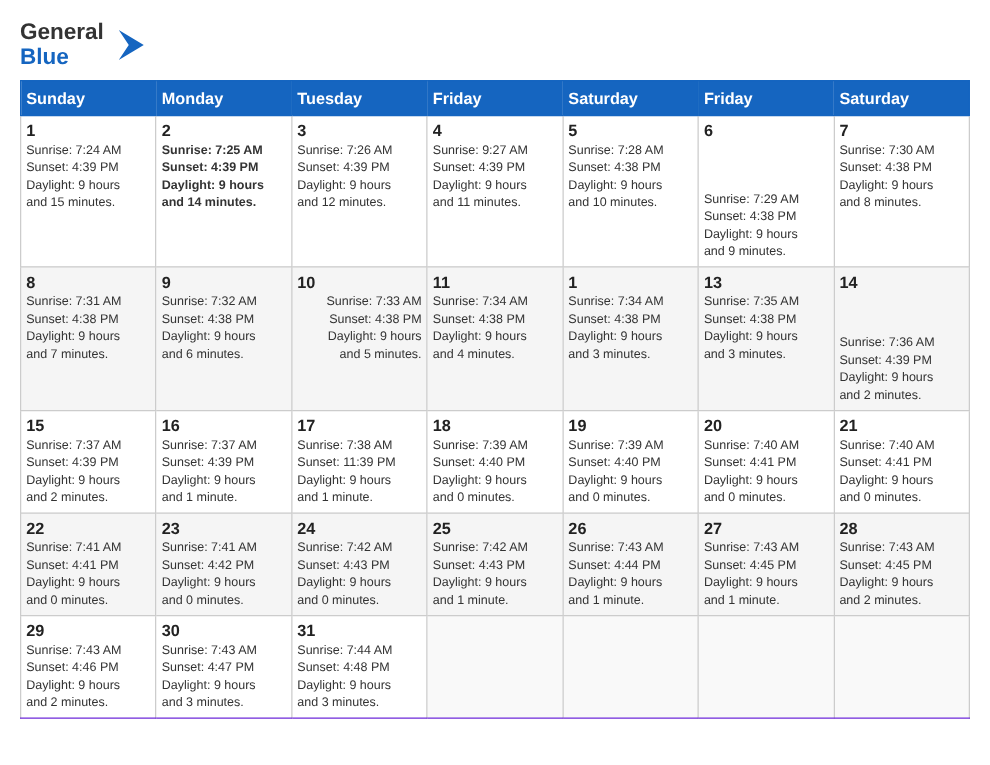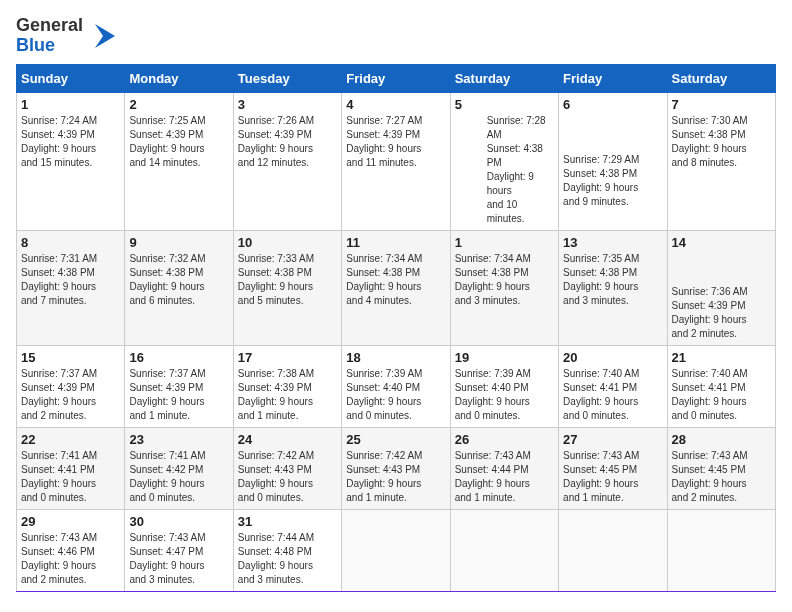--- a/index.html
+++ b/index.html
@@ -126,42 +126,42 @@
   <tr>
         <td>
           <span class="day-num">1</span>
           <div class="day-info" style="white-space: pre-line;">Sunrise: 7:24 AM
 Sunset: 4:39 PM
 Daylight: 9 hours
 and 15 minutes.</div>
         </td>
         <td>
           <span class="day-num">2</span>
-          <div class="day-info" style="white-space: pre-line;">Sunrise: 7:25 AM
+          <div class="day-info" style="white-space: pre-line; font-weight: bold;">Sunrise: 7:25 AM
 Sunset: 4:39 PM
 Daylight: 9 hours
 and 14 minutes.</div>
         </td>
         <td>
           <span class="day-num">3</span>
           <div class="day-info" style="white-space: pre-line;">Sunrise: 7:26 AM
 Sunset: 4:39 PM
 Daylight: 9 hours
 and 12 minutes.</div>
         </td>
         <td>
           <span class="day-num">4</span>
-          <div class="day-info" style="white-space: pre-line;">Sunrise: 7:27 AM
+          <div class="day-info" style="white-space: pre-line;">Sunrise: 9:27 AM
 Sunset: 4:39 PM
 Daylight: 9 hours
 and 11 minutes.</div>
         </td>
         <td>
           <span class="day-num">5</span>
-          <div class="day-info" style="white-space: pre-line; margin-left: 32px;">Sunrise: 7:28 AM
+          <div class="day-info" style="white-space: pre-line;">Sunrise: 7:28 AM
 Sunset: 4:38 PM
 Daylight: 9 hours
 and 10 minutes.</div>
         </td>
         <td>
           <span class="day-num">6</span>
           <div class="day-info" style="white-space: pre-line; margin-top: 41px;">Sunrise: 7:29 AM
 Sunset: 4:38 PM
 Daylight: 9 hours
 and 9 minutes.</div>
@@ -184,21 +184,21 @@
         </td>
         <td>
           <span class="day-num">9</span>
           <div class="day-info" style="white-space: pre-line;">Sunrise: 7:32 AM
 Sunset: 4:38 PM
 Daylight: 9 hours
 and 6 minutes.</div>
         </td>
         <td>
           <span class="day-num">10</span>
-          <div class="day-info" style="white-space: pre-line;">Sunrise: 7:33 AM
+          <div class="day-info" style="white-space: pre-line; text-align: right;">Sunrise: 7:33 AM
 Sunset: 4:38 PM
 Daylight: 9 hours
 and 5 minutes.</div>
         </td>
         <td>
           <span class="day-num">11</span>
           <div class="day-info" style="white-space: pre-line;">Sunrise: 7:34 AM
 Sunset: 4:38 PM
 Daylight: 9 hours
 and 4 minutes.</div>
@@ -236,21 +236,21 @@
         <td>
           <span class="day-num">16</span>
           <div class="day-info" style="white-space: pre-line;">Sunrise: 7:37 AM
 Sunset: 4:39 PM
 Daylight: 9 hours
 and 1 minute.</div>
         </td>
         <td>
           <span class="day-num">17</span>
           <div class="day-info" style="white-space: pre-line;">Sunrise: 7:38 AM
-Sunset: 4:39 PM
+Sunset: 11:39 PM
 Daylight: 9 hours
 and 1 minute.</div>
         </td>
         <td>
           <span class="day-num">18</span>
           <div class="day-info" style="white-space: pre-line;">Sunrise: 7:39 AM
 Sunset: 4:40 PM
 Daylight: 9 hours
 and 0 minutes.</div>
         </td>

